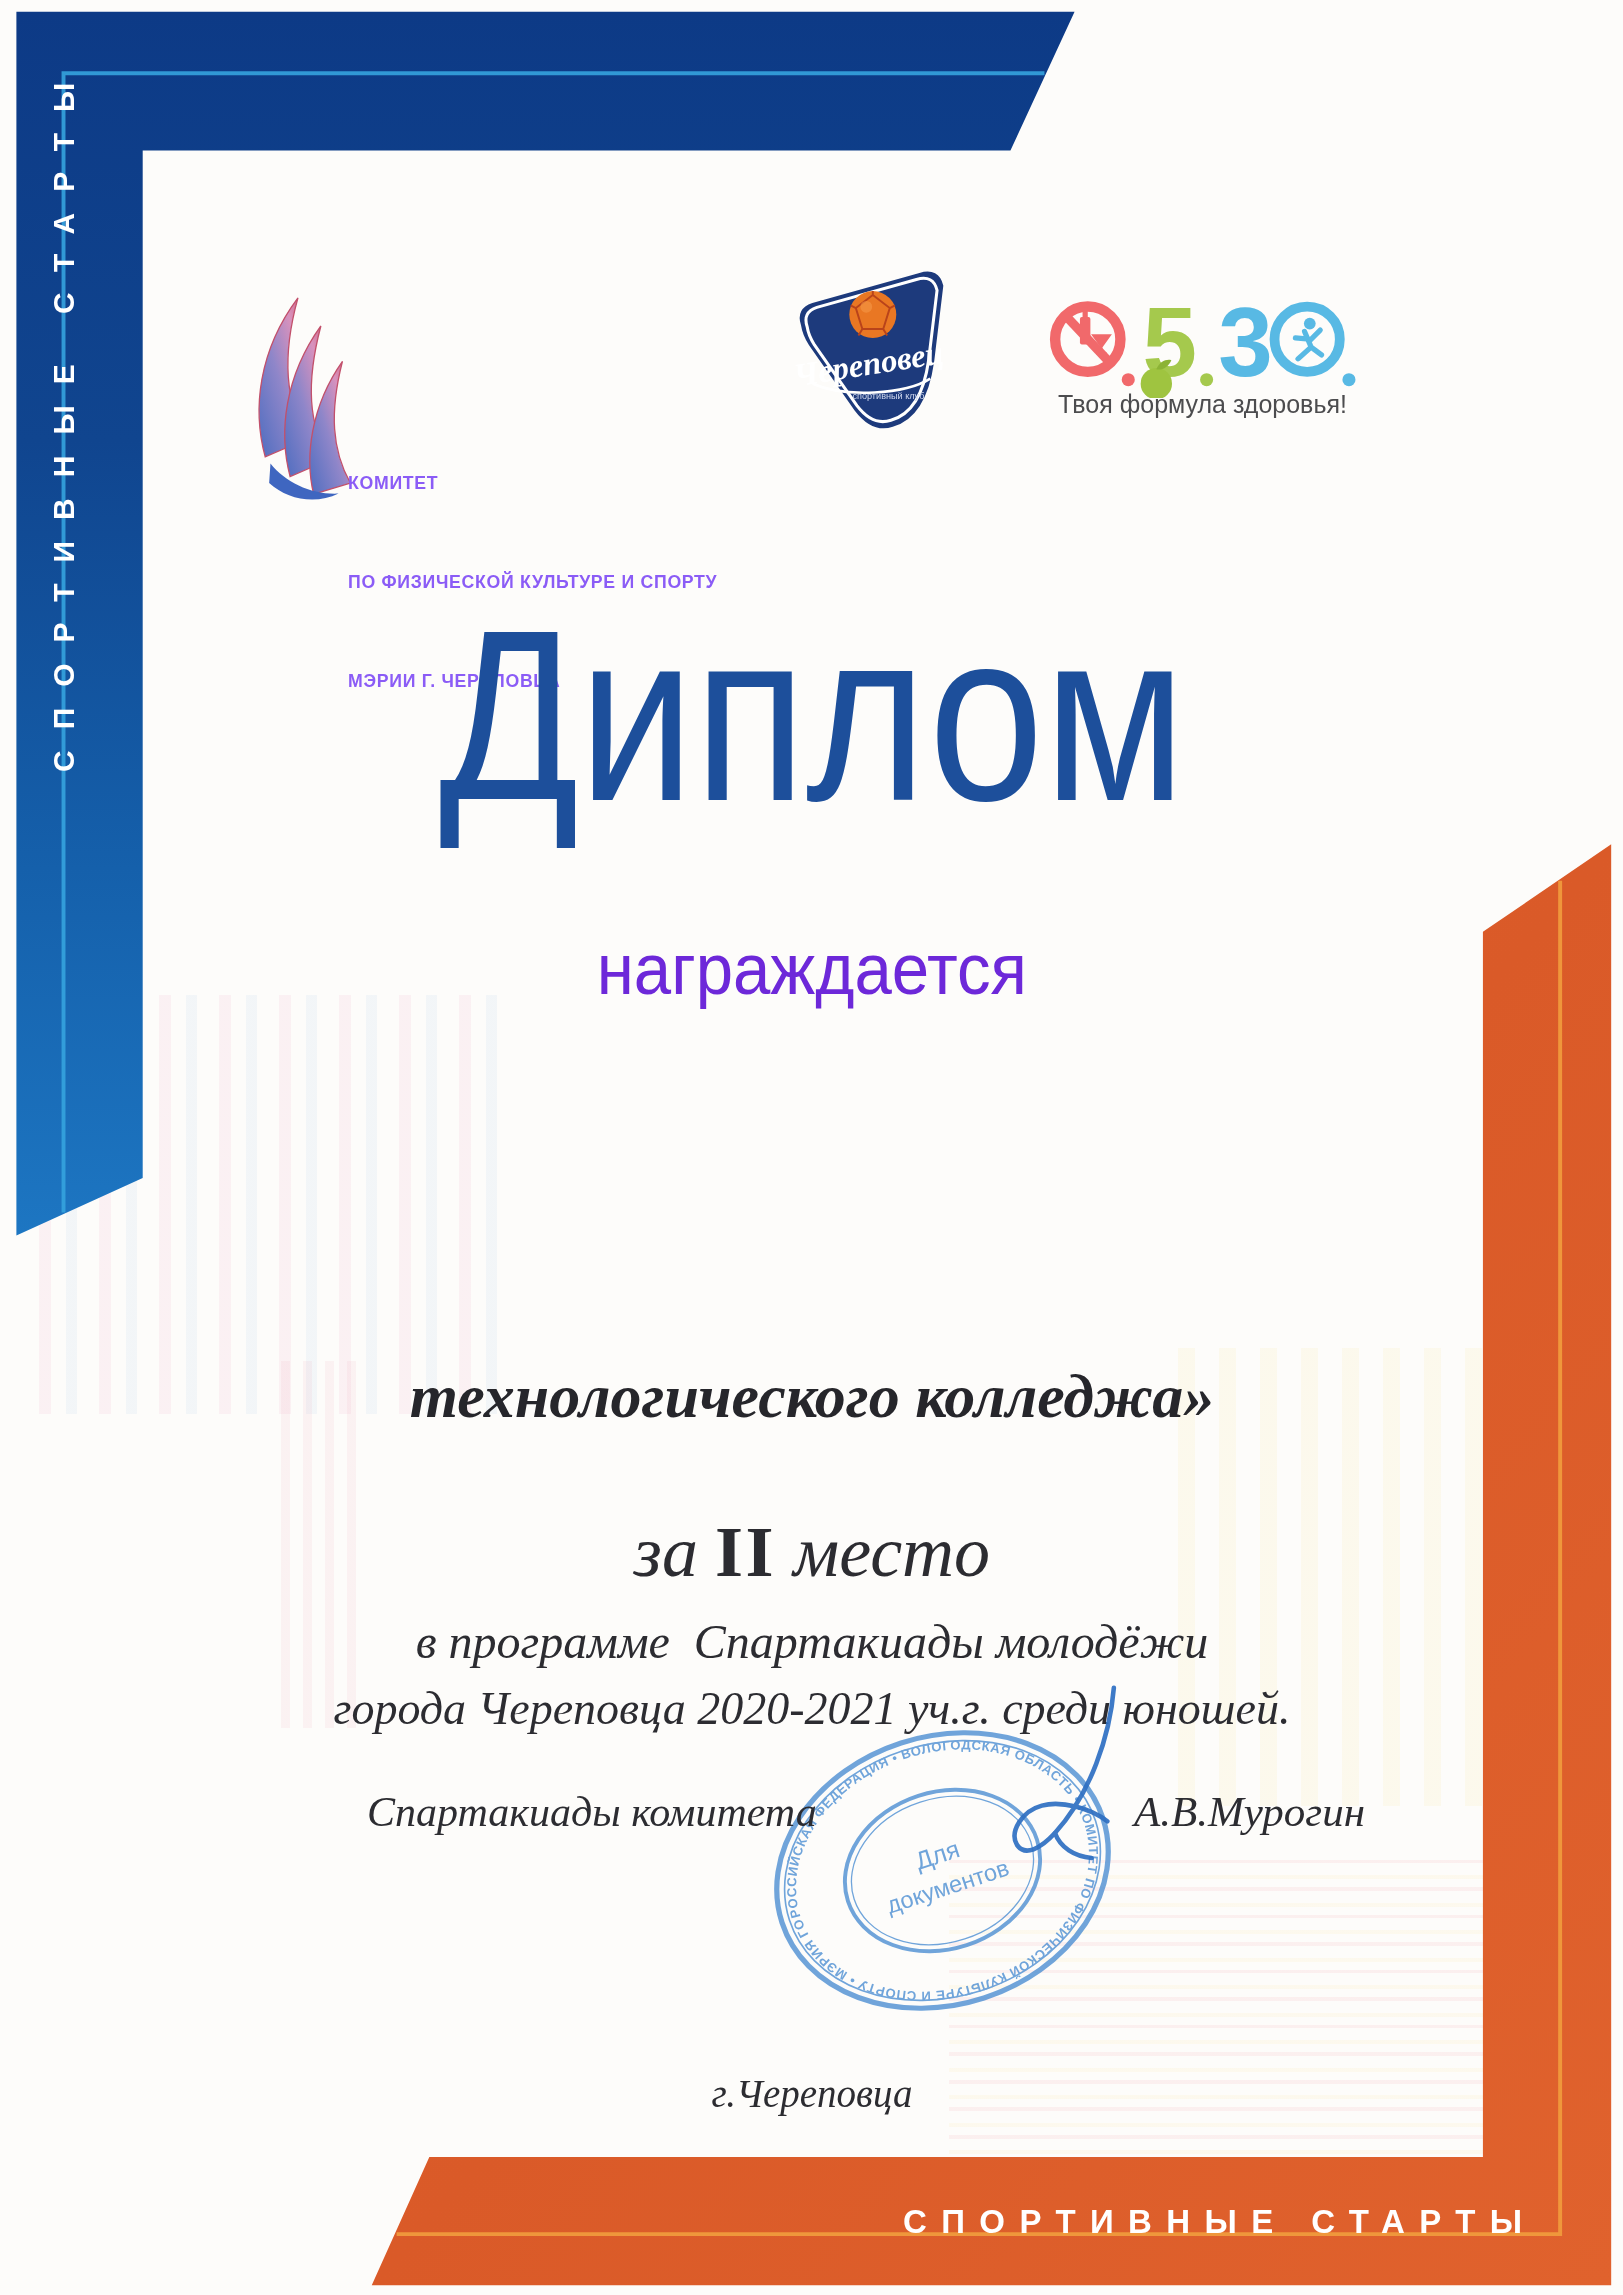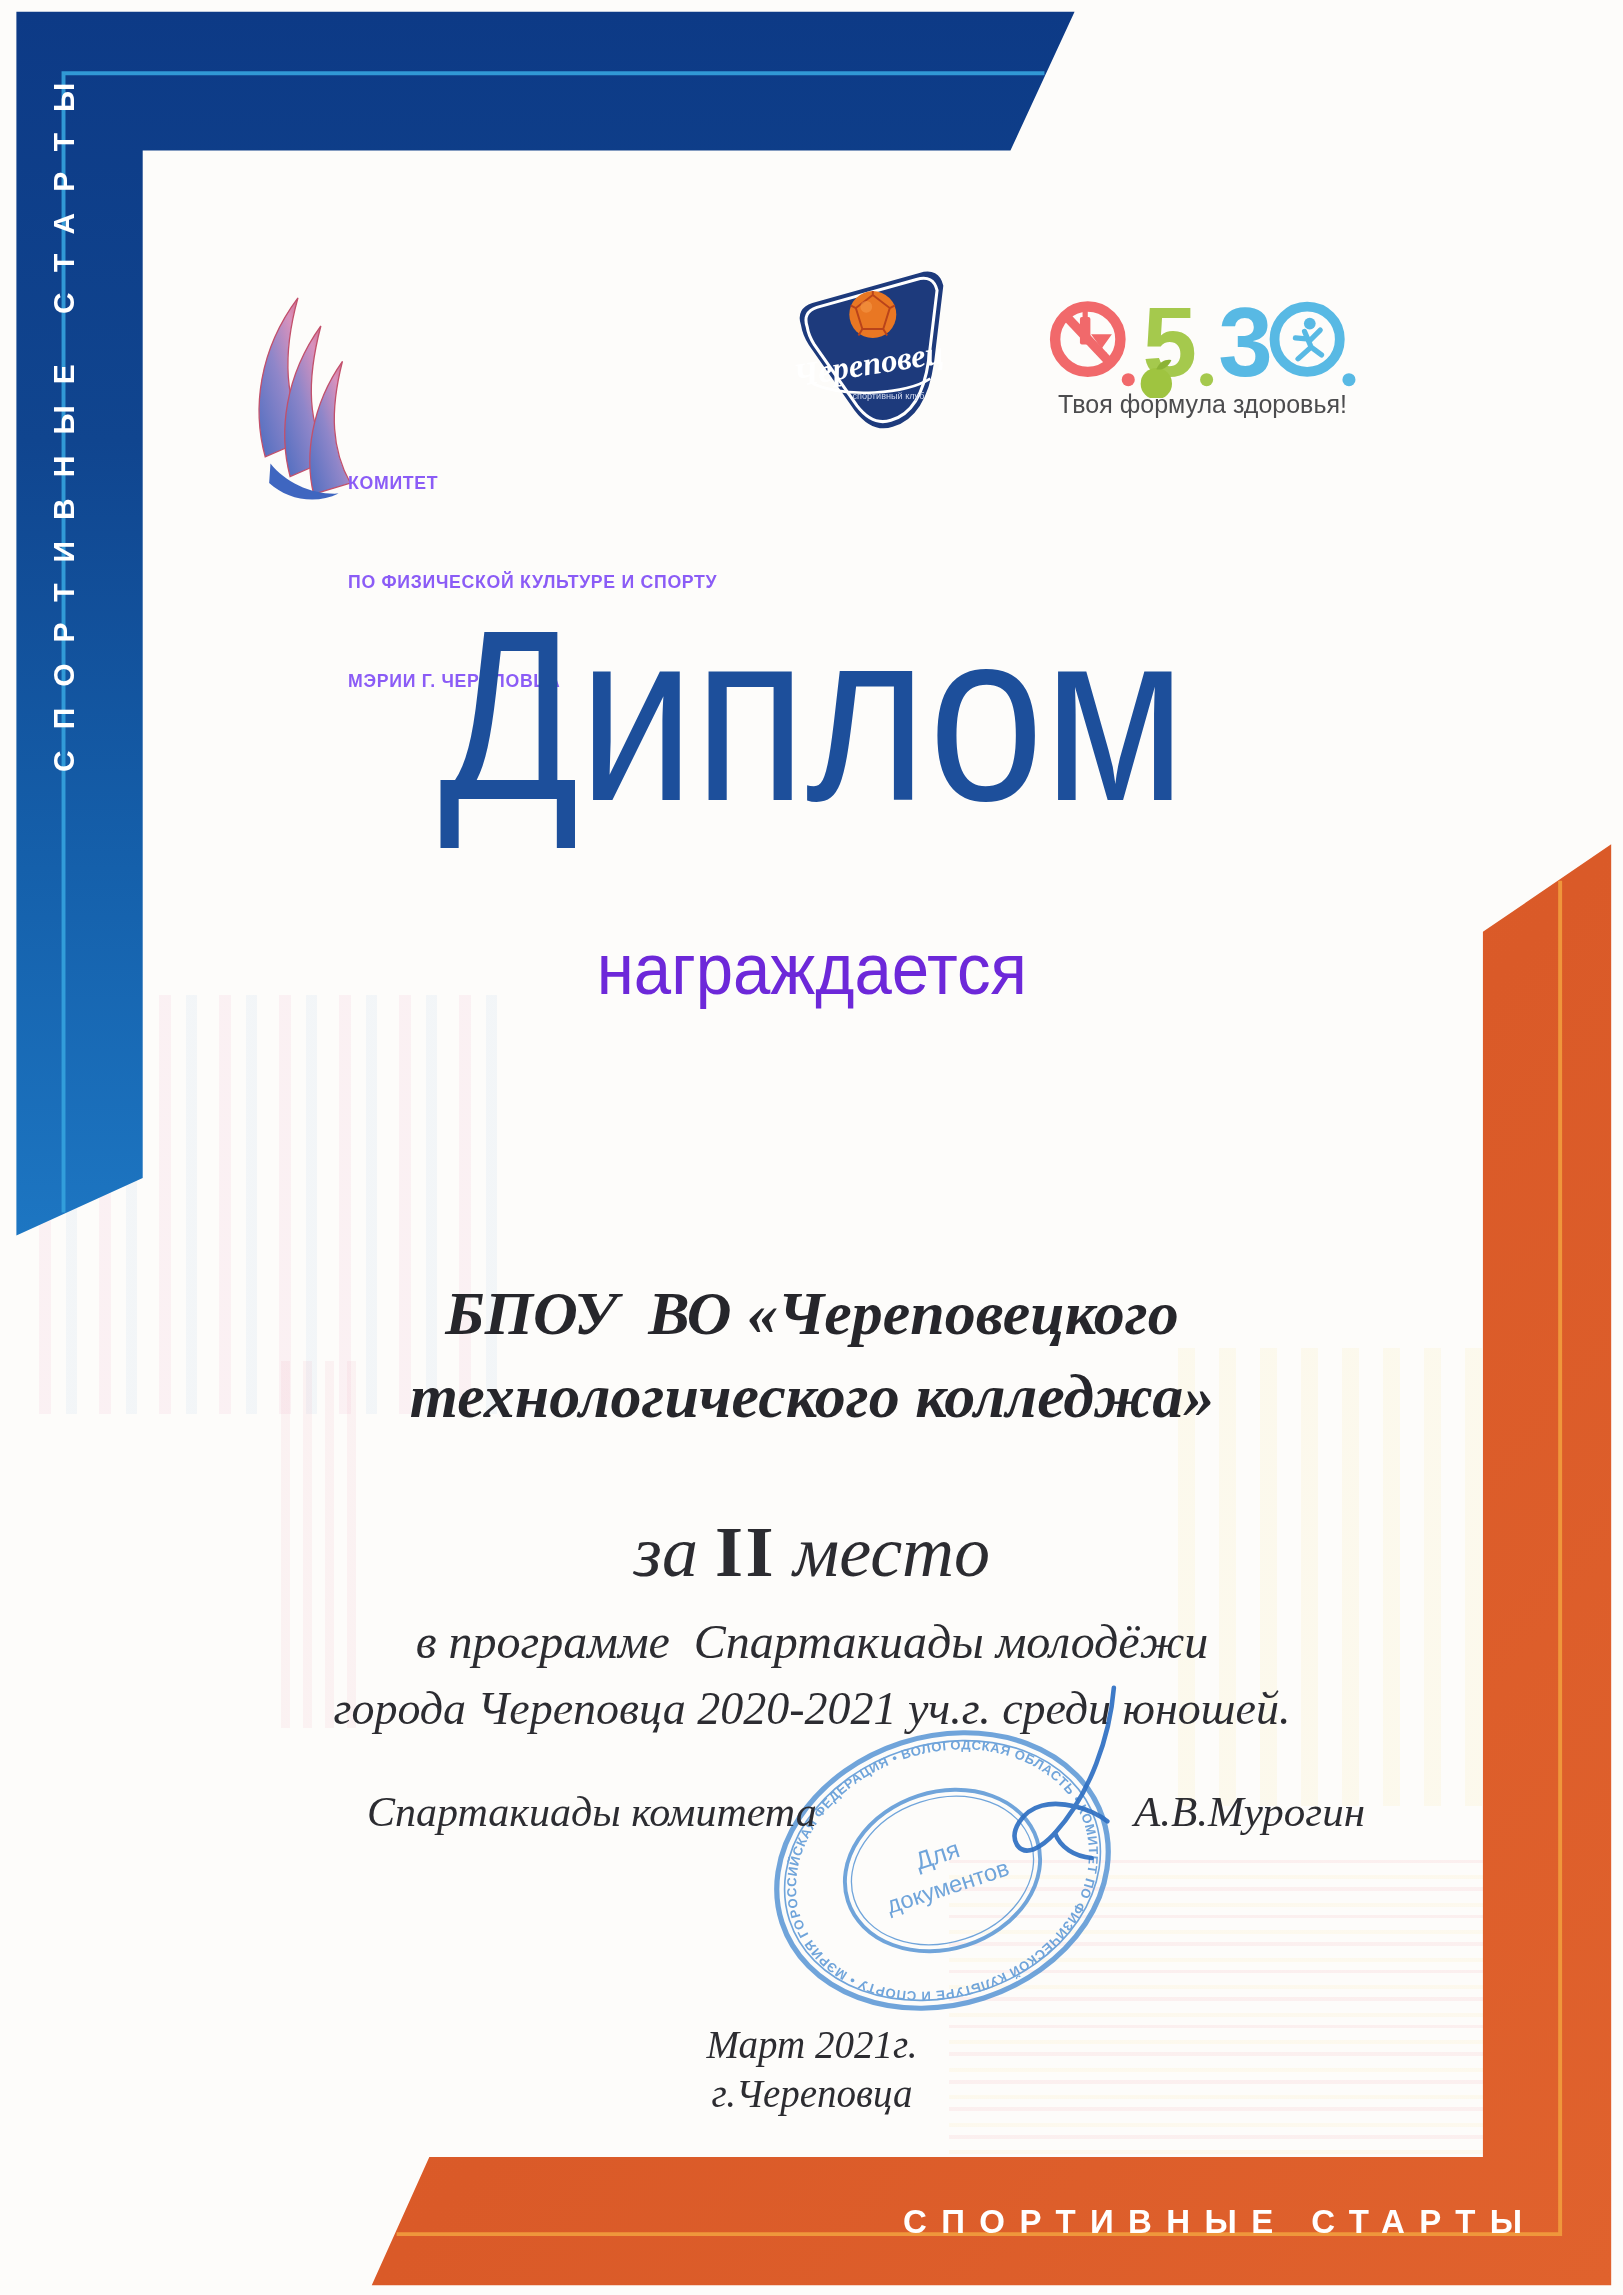--- a/index.html
+++ b/index.html
@@ -156,21 +156,20 @@
       <circle cx="398" cy="80" r="50" fill="none" stroke="#58b9e4" stroke-width="15"></circle>
       <circle cx="402" cy="56" r="9" fill="#58b9e4"></circle>
       <path d="M394,68 L404,92 M380,78 L404,80 L418,66 M404,92 L384,110 M404,92 L420,104" fill="none" stroke="#58b9e4" stroke-width="8" stroke-linecap="round"></path>
       <circle cx="462" cy="142" r="10" fill="#58b9e4"></circle>
     </g>
   </svg>
   <div class="health-tagline">Твоя формула здоровья!</div>
 
   <div class="cline t-title"><span class="squeeze">Диплом</span></div>
   <div class="cline t-subtitle"><span class="squeeze">награждается</span></div>
-  <div class="cline t-name t-name1">БПОУ  ВО «Череповецкого</div>
   <div class="cline t-name t-name2">технологического колледжа»</div>
 
   <div class="cline t-award1"><span>за</span><span class="place">II</span><span>место</span></div>
   <div class="cline t-award3">в программе  Спартакиады молодёжи</div>
   <div class="cline t-award4">города Череповца 2020-2021 уч.г. среди юношей.</div>
 
   <svg class="abs" style="left:746px;top:1707px" width="393" height="327" viewBox="0 0 600 500">
     <g transform="rotate(-18 300 250)" opacity="0.8">
       <ellipse cx="300" cy="250" rx="258" ry="205" fill="none" stroke="#4d8fd3" stroke-width="8"></ellipse>
       <ellipse cx="300" cy="250" rx="246" ry="193" fill="none" stroke="#4d8fd3" stroke-width="2.5"></ellipse>
@@ -188,17 +187,16 @@
   <svg class="abs" style="left:962px;top:1676px" width="216" height="216" viewBox="0 0 330 330">
     <g fill="none" stroke="#2e6fc2" stroke-width="7" stroke-linecap="round" opacity="0.92">
       <path d="M232,18 C226,92 196,180 142,240 C120,264 96,276 84,258 C72,238 92,206 122,198 C152,190 196,202 222,222"></path>
       <path d="M142,240 C150,262 172,276 198,278"></path>
     </g>
   </svg>
 
   <div class="t-signer">Спартакиады комитета</div>
   <div class="t-signame">А.В.Мурогин</div>
 
-  <div class="cline t-date">Март 2021г.</div>
   <div class="cline t-city">г.Череповца</div>
 
 </div>
 
 
 </body></html>

